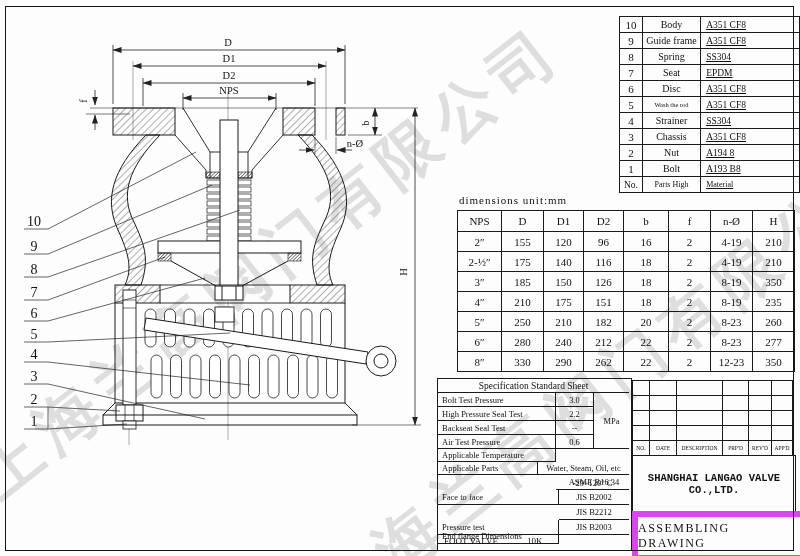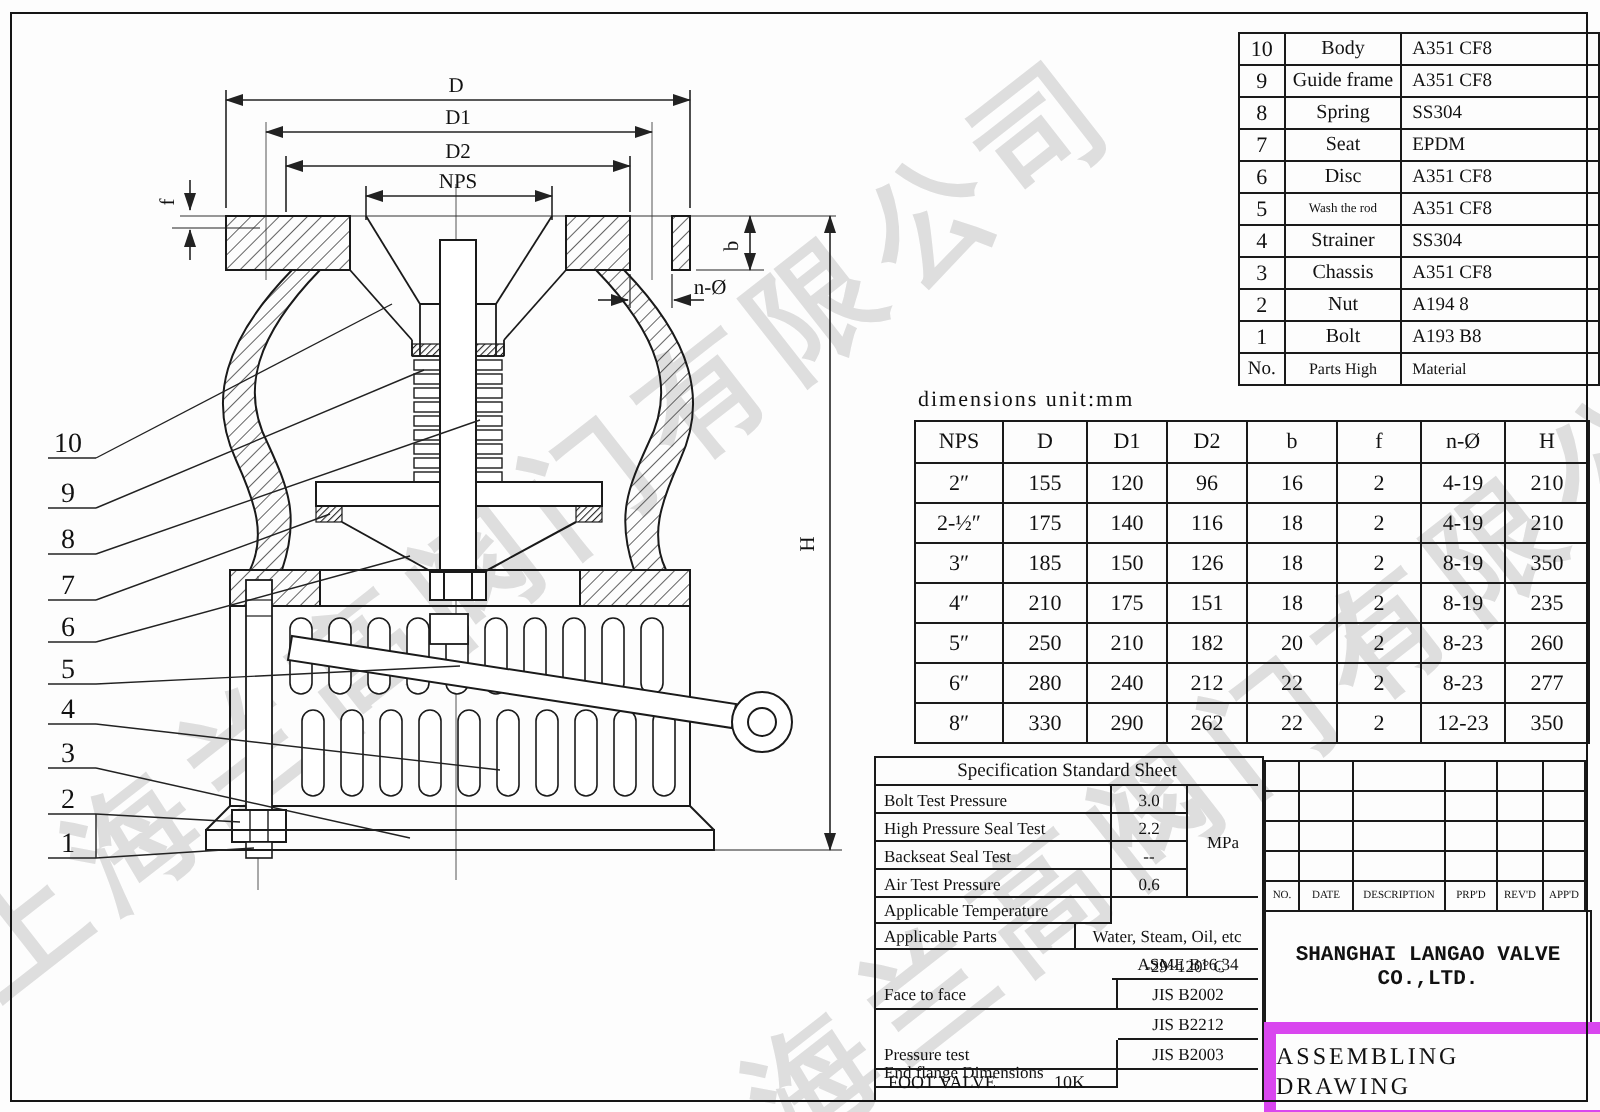--- a/index.html
+++ b/index.html
@@ -9,21 +9,21 @@
   .wm{position:absolute;z-index:1;font-weight:bold;white-space:nowrap;color:#dedede;
       font-size:62px;letter-spacing:10px;transform:rotate(-38deg);transform-origin:0 0;user-select:none;}
   #valve-svg{position:absolute;left:0;top:0;z-index:2;}
 
   
   table{border-collapse:collapse;}
   #parts-table{position:absolute;left:619px;top:16px;z-index:3;}
   #parts-table td{border:1px solid #1a1a1a;height:15px;padding:0 2px;font-size:10px;line-height:10px;}
   #parts-table td.no{width:18px;text-align:center;font-size:11px;}
   #parts-table td.pname{width:54px;text-align:center;}
-  #parts-table td.mat{width:93px;padding-left:5px;font-size:9.5px;}
+  #parts-table td.mat{width:93px;padding-left:5px;font-size:9.5px;text-decoration:underline;}
   #parts-table tr.r5 td.pname{font-size:6.5px;}
   #parts-table tr.hdr td{font-size:8px;}
   #parts-table tr.hdr td.no{font-size:9.5px;}
 
   
   #dims-title{position:absolute;left:459px;top:194px;z-index:3;font-size:11px;letter-spacing:1px;}
   #dims-table{position:absolute;left:457px;top:210px;z-index:3;}
   #dims-table td{border:1px solid #1a1a1a;height:19px;text-align:center;font-size:11px;padding:0;}
   #dims-table tr.h td{height:20px;}
   #dims-table td:nth-child(1){width:43px;}

